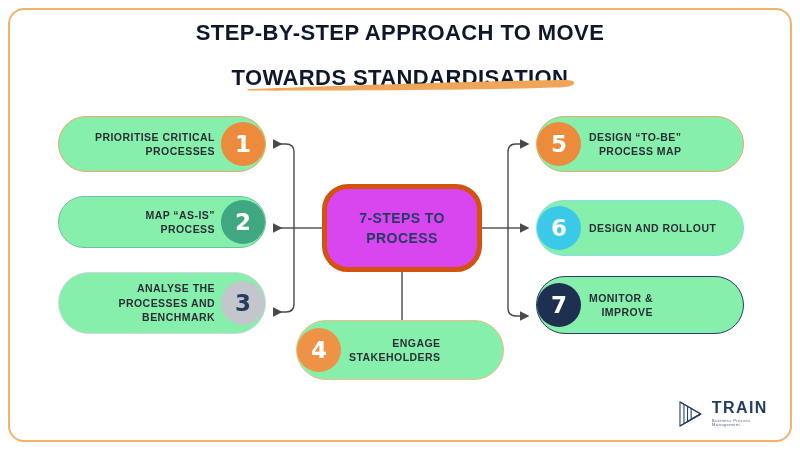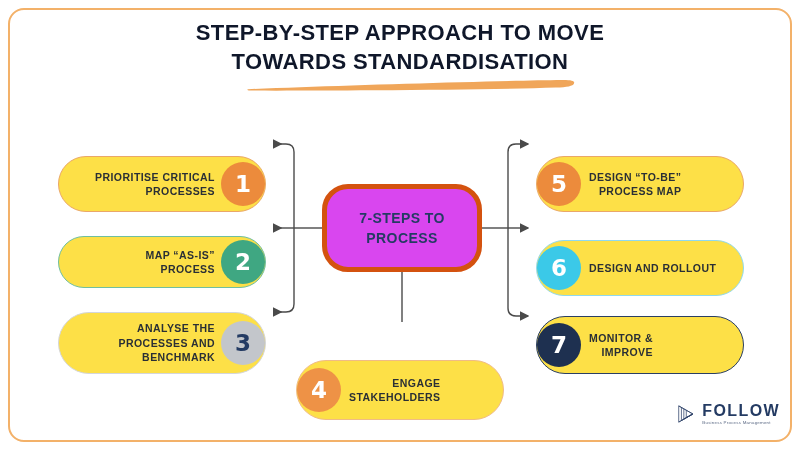--- a/index.html
+++ b/index.html
@@ -16,33 +16,33 @@
     border:2px solid #f3b169;border-radius:16px;
     box-sizing:border-box;pointer-events:none;
   }
 
   
   .title{
     position:absolute;left:0;top:18px;width:800px;text-align:center;
     font-size:22px;font-weight:bold;letter-spacing:.4px;line-height:29px;
     color:#0f172a;
   }
-  .title .l2{display:block;}
+  .title .l2{display:block;margin-top:16px;}
   .brush{
     position:absolute;left:246px;top:76px;width:330px;height:16px;
   }
 
   
   #wires{position:absolute;left:0;top:0;width:800px;height:450px;}
 
   
   .card{
     position:absolute;box-sizing:border-box;
-    background:#fde047;border:1.5px solid #ccc;border-radius:999px;
-    display:flex;align-items:center;margin-top:40px;
+    background:#86efac;border:1.5px solid #ccc;border-radius:999px;
+    display:flex;align-items:center;
   }
   .card .lbl{
     font-size:10.5px;font-weight:bold;color:#2a2f35;
     letter-spacing:.45px;line-height:14.5px;
   }
   .card.right-num{justify-content:flex-end;}
   .card.right-num .lbl{text-align:right;padding-right:6px;}
   .card.left-num .lbl{text-align:right;padding-left:8px;}
 
   .num{
@@ -205,18 +205,18 @@
     <svg class="logo-mark" viewBox="0 0 30 30">
       <g fill="none" stroke="#2b3f66" stroke-width="1.1">
         <path d="M4,3 L4,27 L25,15 Z"></path>
         <path d="M8,5.3 L8,24.7 L24.6,15.2"></path>
         <path d="M11.6,7.6 L11.6,22.4 L24.2,15.3"></path>
         <path d="M15.2,9.9 L15.2,20.1 L23.8,15.4"></path>
         <path d="M4,3 L25,15 M4,27 L25,15"></path>
       </g>
     </svg>
     <div class="logo-text">
-      <span class="logo-name">FOLLOW</span>
+      <span class="logo-name">TRAIN</span>
       <span class="logo-tag">Business Process Management</span>
     </div>
   </div>
 
 </div>
 
 </body></html>

